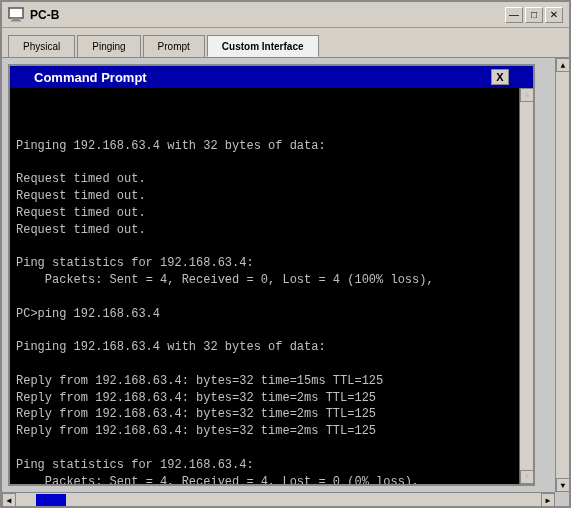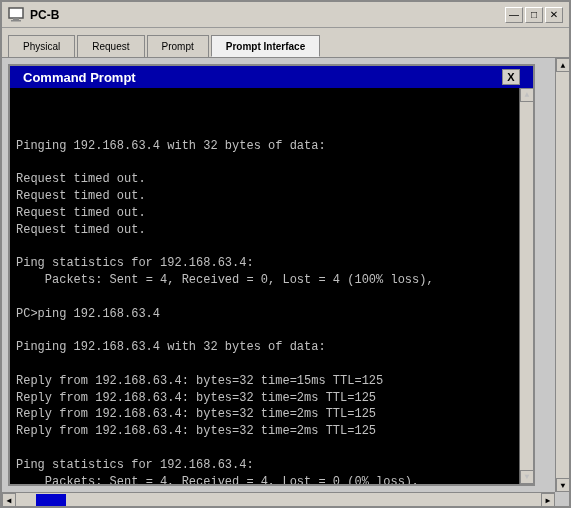--- a/index.html
+++ b/index.html
@@ -106,21 +106,21 @@
       border: 2px solid #888;
       margin-right: 14px;
       overflow: hidden;
     }
     .cmd-title-bar {
       background: #0000aa;
       color: white;
       font-family: Arial, sans-serif;
       font-size: 13px;
       font-weight: bold;
-      padding: 3px 13px;
+      padding: 3px 24px;
       display: flex;
       align-items: center;
       justify-content: space-between;
       flex-shrink: 0;
       gap: 40px;
     }
     .cmd-close-btn {
       background: #d4d0c8;
       border: 1px solid #888;
       color: #000;
@@ -239,23 +239,23 @@
     </div>
     <div class="title-buttons">
       <div class="title-btn">—</div>
       <div class="title-btn">□</div>
       <div class="title-btn">✕</div>
     </div>
   </div>
 
   <div class="tab-bar">
     <div class="tab">Physical</div>
-    <div class="tab">Request</div>
+    <div class="tab">Pinging</div>
     <div class="tab">Prompt</div>
-    <div class="tab active">Prompt Interface</div>
+    <div class="tab active">Custom Interface</div>
   </div>
 
   <div class="main-content">
     <div class="content-with-right-scroll">
 
       <div class="content-area">
 
         <div class="cmd-window">
           <div class="cmd-title-bar">
             <span>Command Prompt</span>

